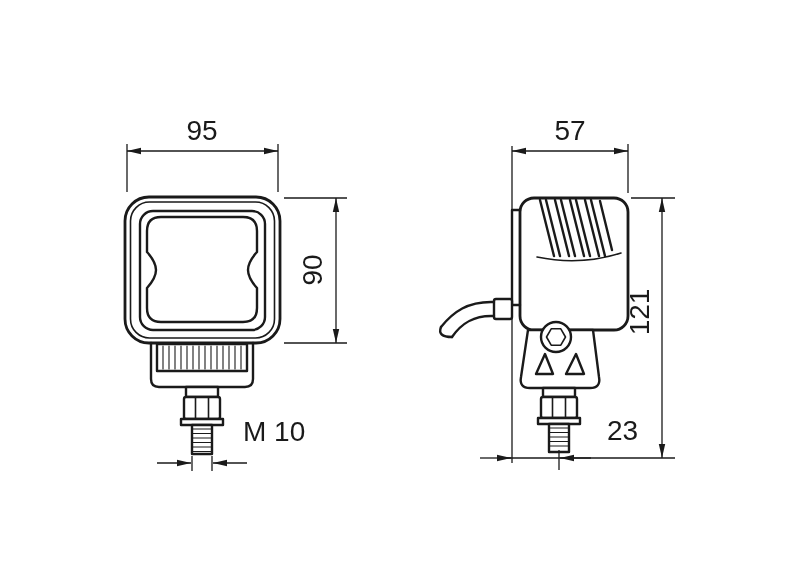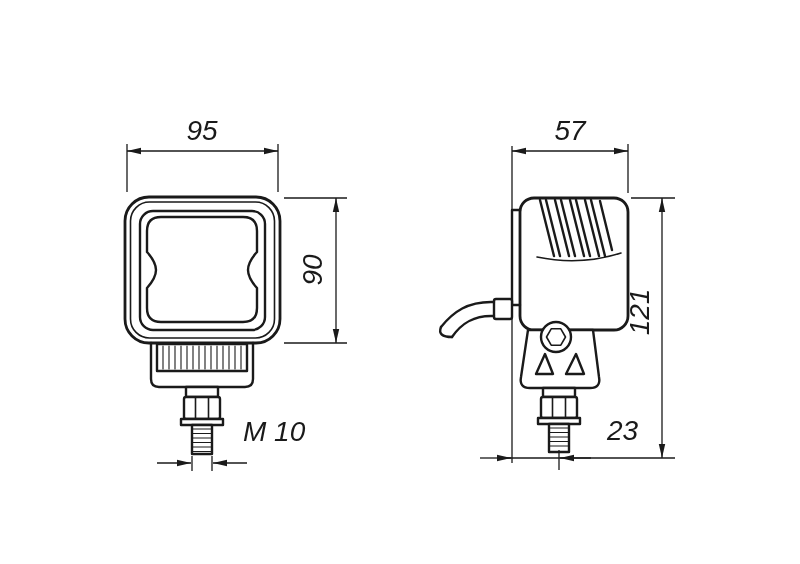--- a/index.html
+++ b/index.html
@@ -1,17 +1,17 @@
 <!DOCTYPE html>
 <html><head>
 <meta charset="utf-8">
 <style>
   html,body{margin:0;padding:0;background:#ffffff;}
   .stage{width:800px;height:564px;background:#ffffff;position:relative;overflow:hidden;
-         font-family:"Liberation Sans",sans-serif;font-style:italic;}
+         font-family:"Liberation Sans",sans-serif;}
   svg{display:block;}
   .obj{fill:none;stroke:#1a1a1a;stroke-width:2.4;stroke-linecap:round;stroke-linejoin:round;}
   .thick{stroke-width:2.8;}
   .thin{stroke-width:1.6;}
   .hair{stroke-width:1.1;}
   .objF{fill:#ffffff;stroke:#1a1a1a;stroke-width:2.4;stroke-linejoin:round;}
   .dim{fill:none;stroke:#1a1a1a;stroke-width:1.3;stroke-linecap:butt;}
   .dimtext{font-family:"Liberation Sans",sans-serif;font-size:28px;fill:#1a1a1a;}
 </style>
 </head>

